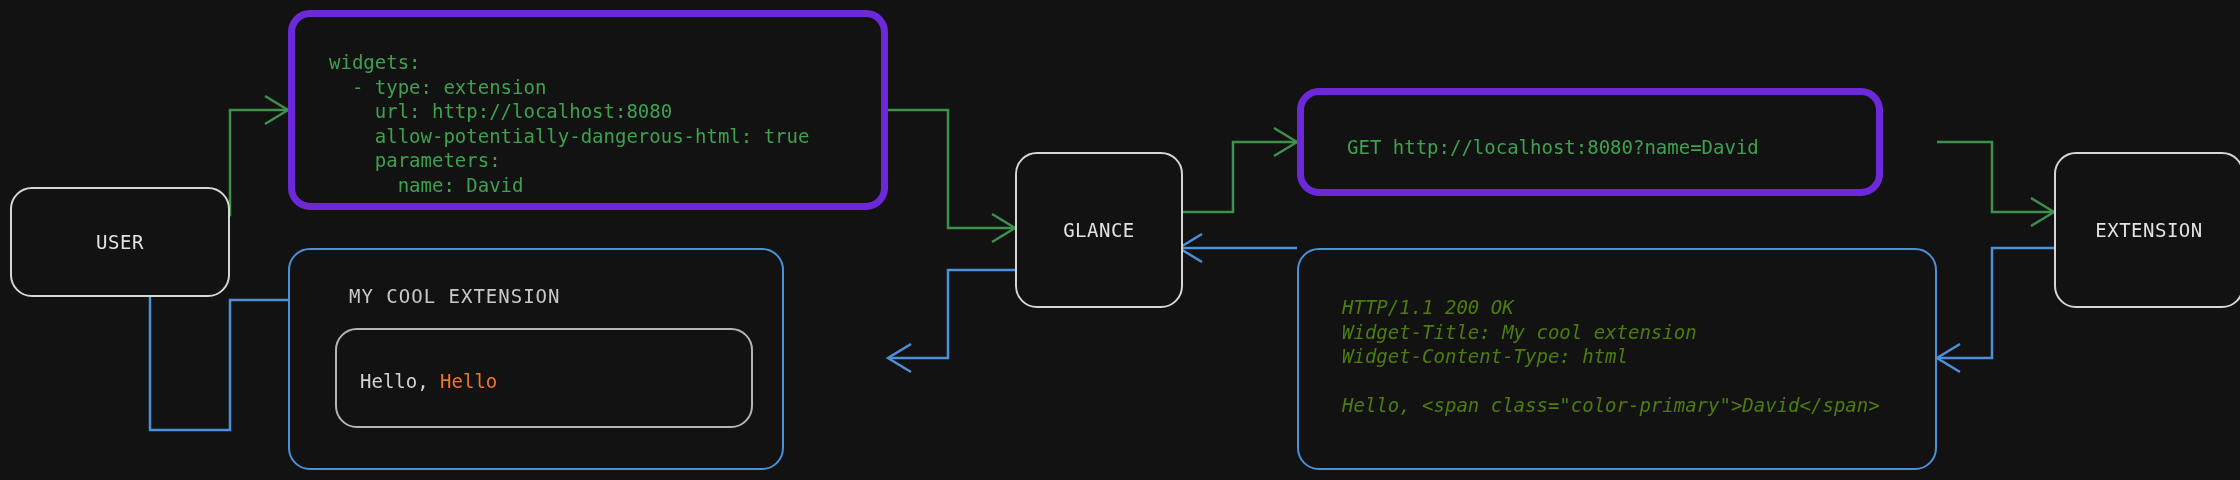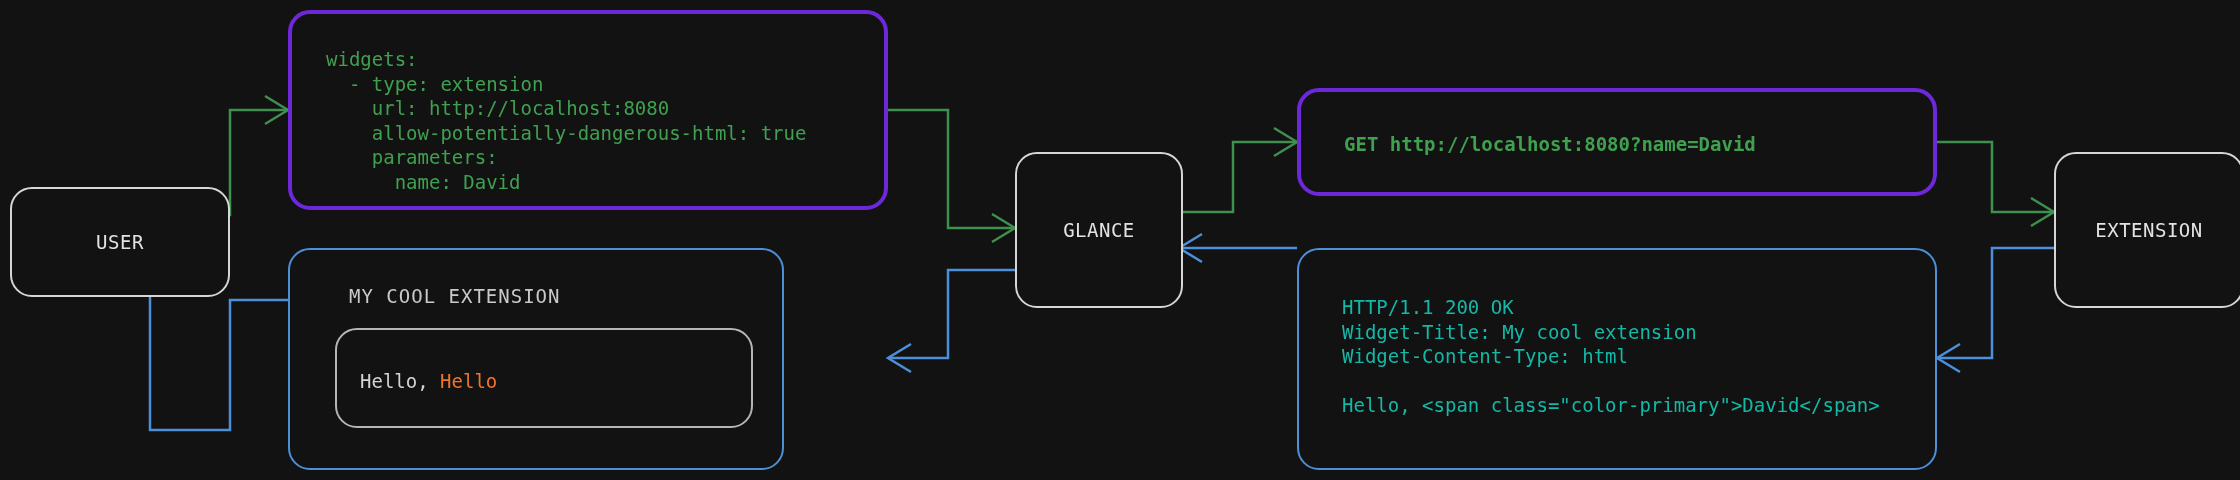--- a/index.html
+++ b/index.html
@@ -27,37 +27,37 @@
   #node-glance{left:1015px;top:152px;width:164px;height:152px;}
   #node-extension{left:2054px;top:152px;width:186px;height:152px;}
 
   
   .panel{
     position:absolute;
     border-radius:22px;
     background:#121212;
     box-sizing:border-box;
   }
-  .panel.green{border:4px solid #6d28d9;}
+  .panel.green{border:7px solid #6d28d9;}
   .panel.blue{border:2px solid #4b90d8;}
 
   .code{
     font-family:"DejaVu Sans Mono","Liberation Mono",monospace;
     font-size:19px;
     line-height:24.5px;
     white-space:pre;
     margin:0;
   }
   .code.green{color:#3fa04f;}
-  .code.blue{color:#14b8a6;}
+  .code.blue{color:#4d7c0f;font-style:italic;}
 
   #panel-yaml{left:288px;top:10px;width:600px;height:200px;}
   #panel-yaml .code{position:absolute;left:34px;top:33px;}
 
-  #panel-request{left:1297px;top:88px;width:640px;height:108px;font-weight:bold;}
+  #panel-request{left:1297px;top:88px;width:586px;height:108px;}
   #panel-request .code{position:absolute;left:43px;top:40px;}
 
   #panel-response{left:1297px;top:248px;width:640px;height:222px;}
   #panel-response .code{position:absolute;left:43px;top:45px;}
 
   
   #panel-widget{left:288px;top:248px;width:496px;height:222px;}
   #widget-title{
     position:absolute;left:59px;top:35px;
     color:#c9c9c9;font-size:19px;letter-spacing:1px;

